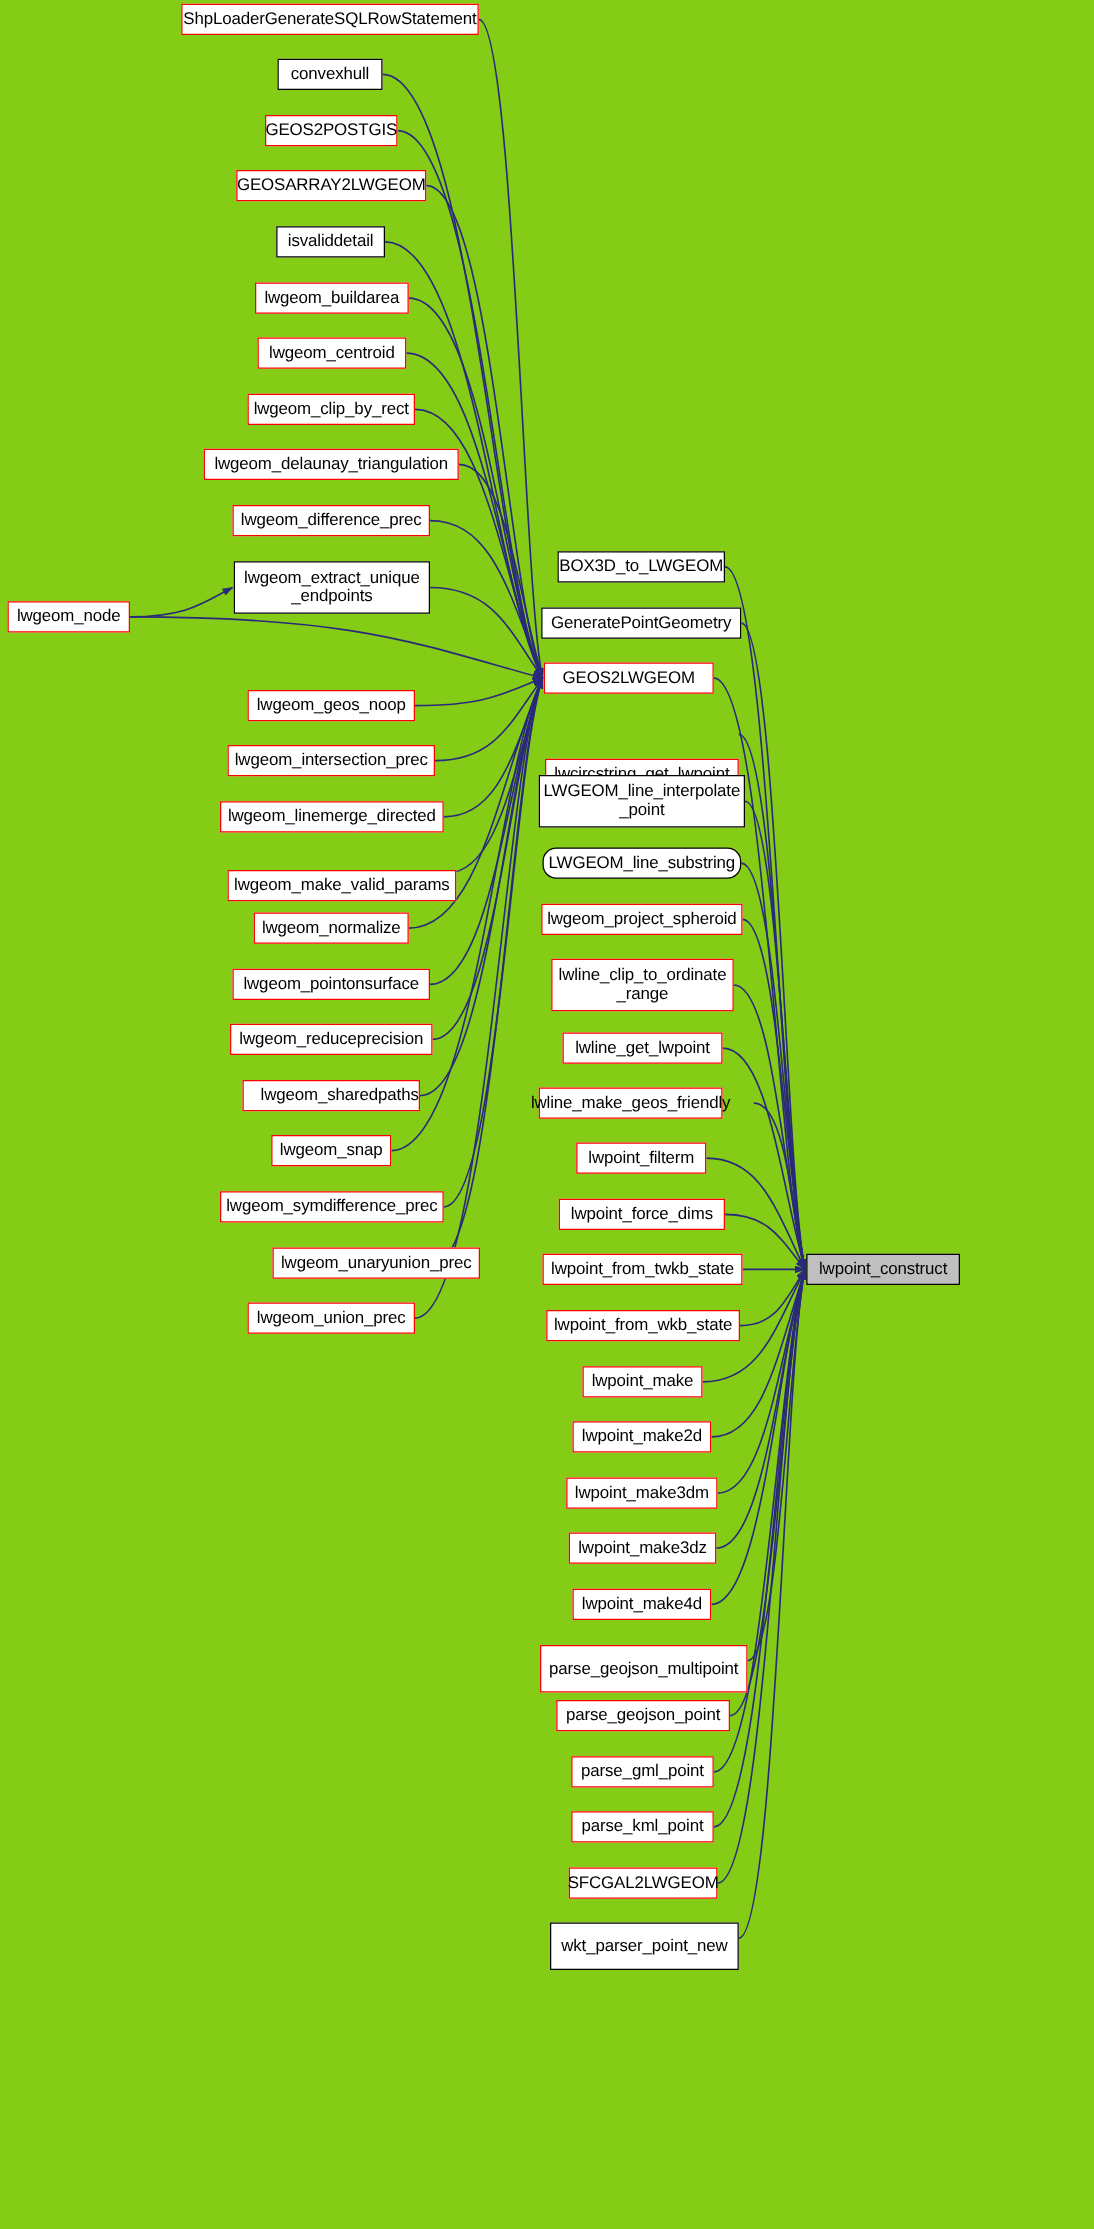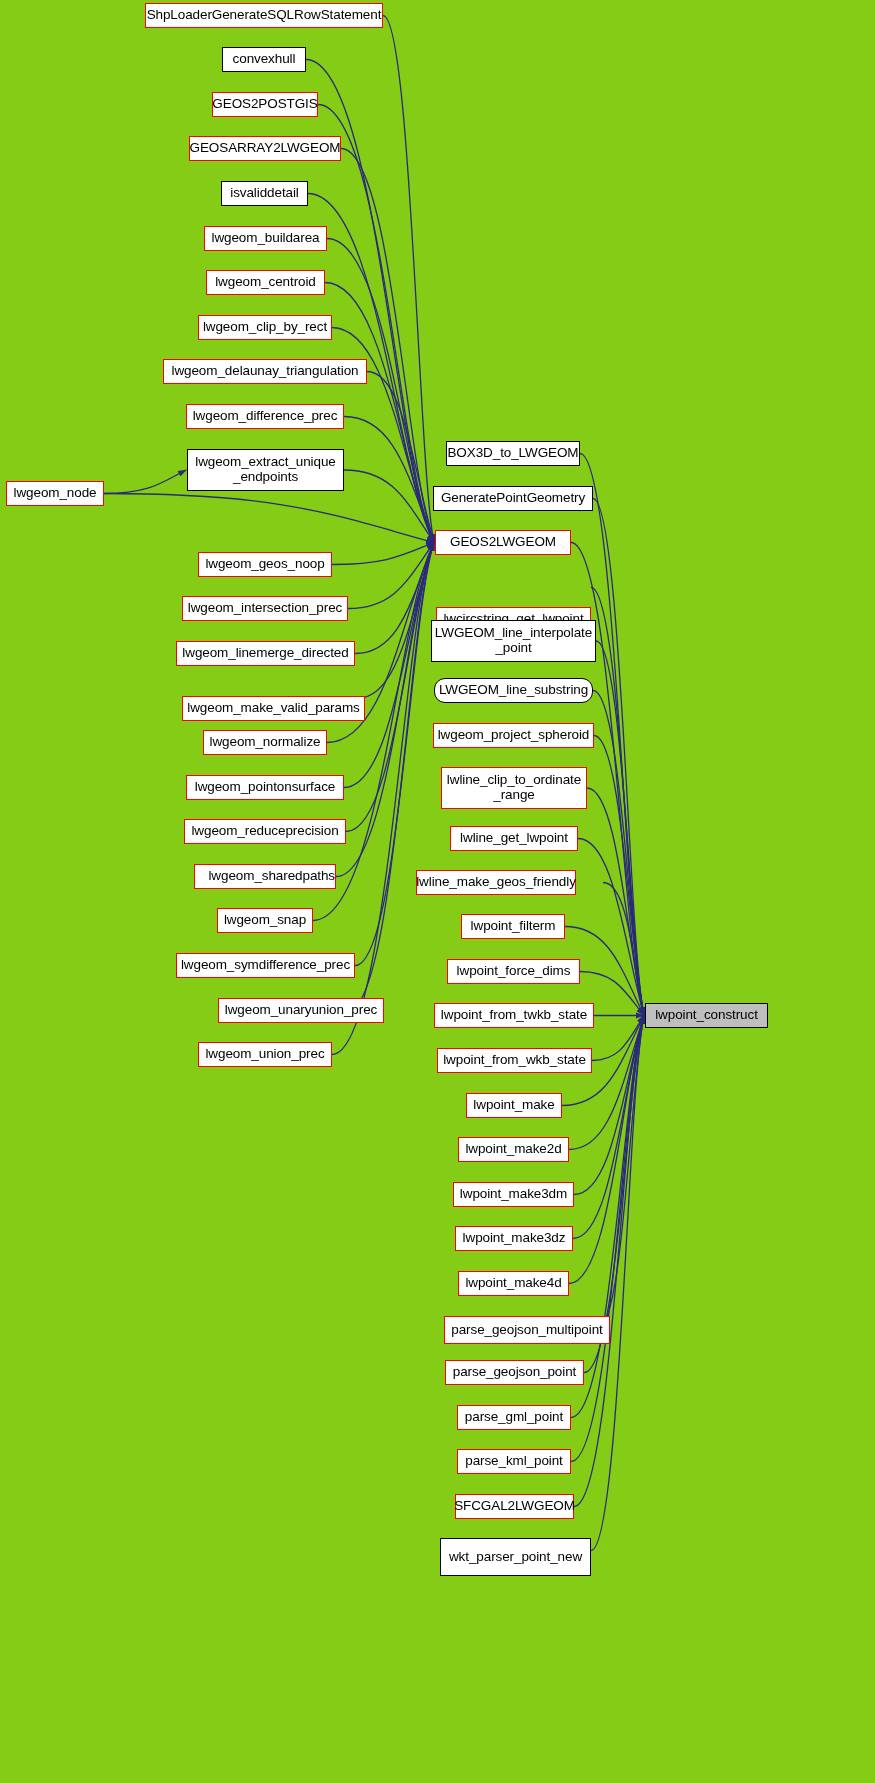--- a/index.html
+++ b/index.html
@@ -105,31 +105,31 @@
       <div class="node" style="left: 433px; top: 486px; width: 160px; height: 25px;"><span>GeneratePointGeometry</span></div>
       <div class="node red" style="left: 435px; top: 530px; width: 136px; height: 25px;"><span>GEOS2LWGEOM</span></div>
       <div class="node red" style="left: 436px; top: 575px; width: 155px; height: 25px; margin-top: 32px;"><span>lwcircstring_get_lwpoint</span></div>
       <div class="node" style="left: 431px; top: 620px; width: 165px; height: 42px;"><span>LWGEOM_line_interpolate
 _point</span></div>
       <div class="node" style="left: 434px; top: 678px; width: 159px; height: 25px; border-radius: 11px;"><span>LWGEOM_line_substring</span></div>
       <div class="node red" style="left: 433px; top: 723px; width: 161px; height: 25px;"><span>lwgeom_project_spheroid</span></div>
       <div class="node red" style="left: 441px; top: 767px; width: 146px; height: 42px;"><span>lwline_clip_to_ordinate
 _range</span></div>
       <div class="node red" style="left: 450px; top: 826px; width: 128px; height: 25px;"><span>lwline_get_lwpoint</span></div>
-      <div class="node red" style="left: 416px; top: 870px; width: 160px; height: 25px;"><span>lwline_make_geos_friendly</span></div>
+      <div class="node red" style="left: 431px; top: 870px; width: 147px; height: 25px;"><span>lwline_make_geos_friendly</span></div>
       <div class="node red" style="left: 461px; top: 914px; width: 104px; height: 25px;"><span>lwpoint_filterm</span></div>
       <div class="node red" style="left: 447px; top: 959px; width: 133px; height: 25px;"><span>lwpoint_force_dims</span></div>
       <div class="node red" style="left: 434px; top: 1003px; width: 160px; height: 25px;"><span>lwpoint_from_twkb_state</span></div>
       <div class="node red" style="left: 437px; top: 1048px; width: 155px; height: 25px;"><span>lwpoint_from_wkb_state</span></div>
       <div class="node red" style="left: 466px; top: 1093px; width: 96px; height: 25px;"><span>lwpoint_make</span></div>
       <div class="node red" style="left: 458px; top: 1137px; width: 111px; height: 25px;"><span>lwpoint_make2d</span></div>
       <div class="node red" style="left: 453px; top: 1182px; width: 121px; height: 25px;"><span>lwpoint_make3dm</span></div>
       <div class="node red" style="left: 455px; top: 1226px; width: 118px; height: 25px;"><span>lwpoint_make3dz</span></div>
       <div class="node red" style="left: 458px; top: 1271px; width: 111px; height: 25px;"><span>lwpoint_make4d</span></div>
-      <div class="node red" style="left: 432px; top: 1316px; width: 166px; height: 28px; margin-left: 12px;"><span>parse_geojson_multipoint</span></div>
+      <div class="node red" style="left: 432px; top: 1316px; width: 166px; height: 38px;"><span>parse_geojson_multipoint</span></div>
       <div class="node red" style="left: 445px; top: 1360px; width: 139px; height: 25px;"><span>parse_geojson_point</span></div>
       <div class="node red" style="left: 457px; top: 1405px; width: 114px; height: 25px;"><span>parse_gml_point</span></div>
       <div class="node red" style="left: 457px; top: 1449px; width: 114px; height: 25px;"><span>parse_kml_point</span></div>
       <div class="node red" style="left: 455px; top: 1494px; width: 119px; height: 25px;"><span>SFCGAL2LWGEOM</span></div>
       <div class="node" style="left: 440px; top: 1538px; width: 151px; height: 38px;"><span>wkt_parser_point_new</span></div>
       <div class="node target" style="left: 645px; top: 1003px; width: 123px; height: 25px;"><span>lwpoint_construct</span></div>
     </div>
 </div>
 
 </body></html>

